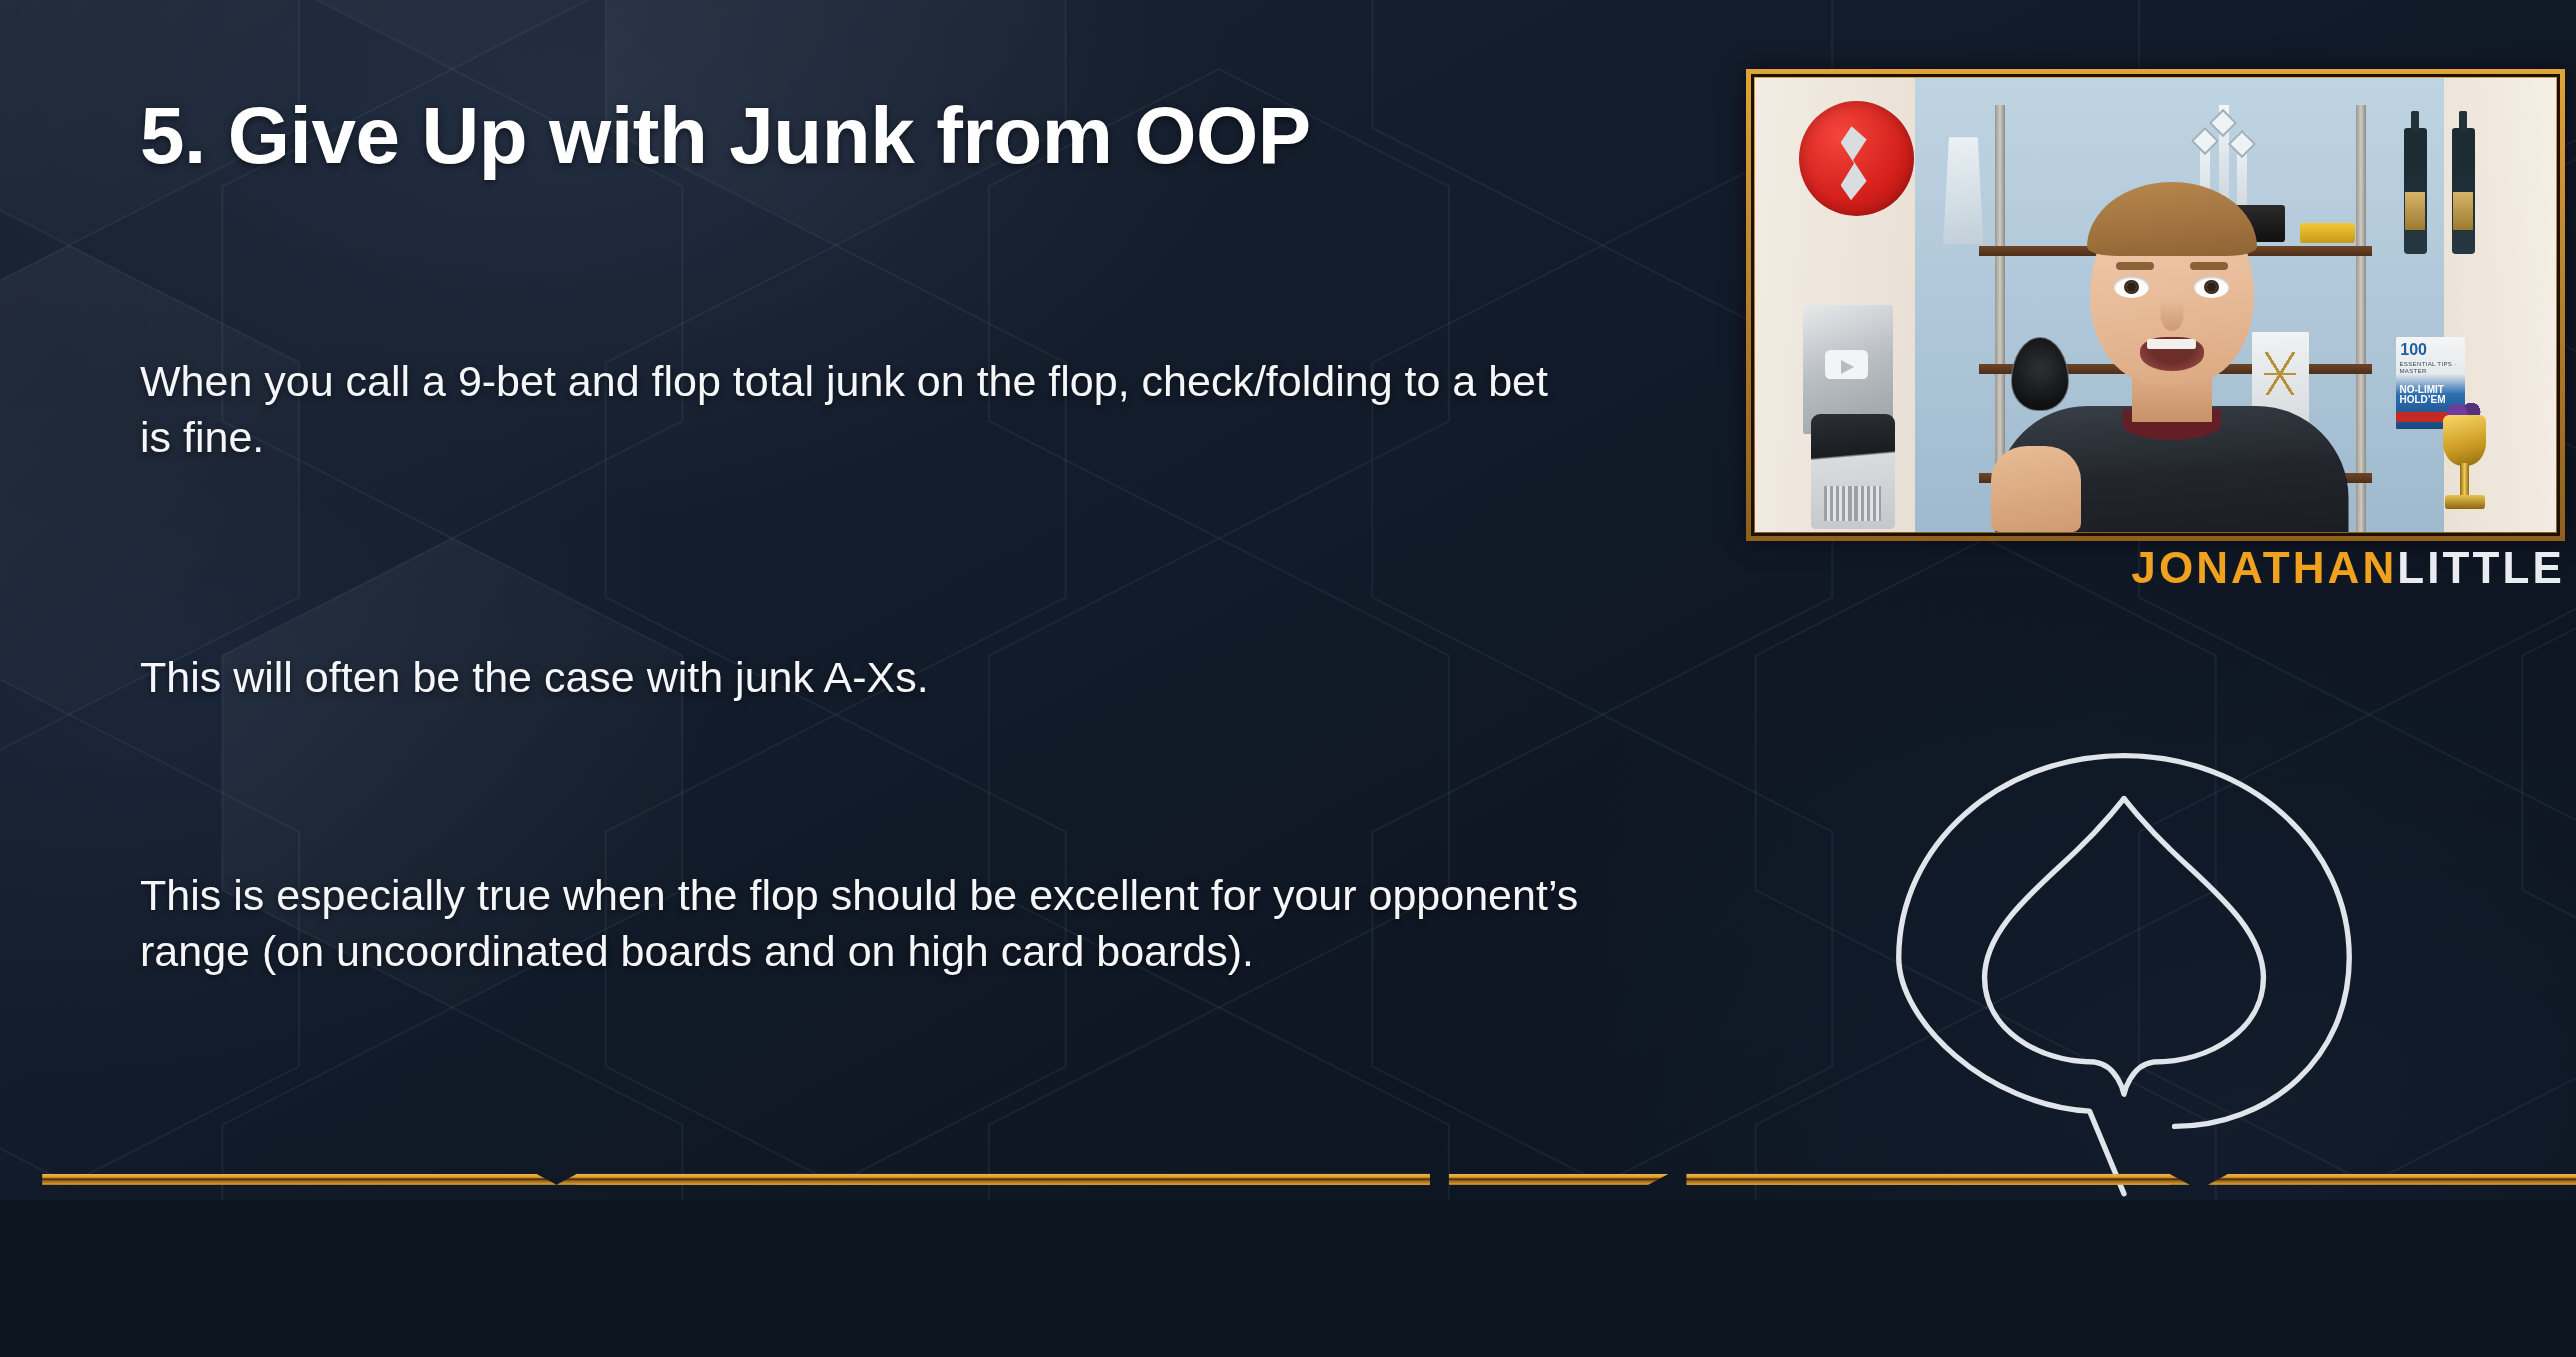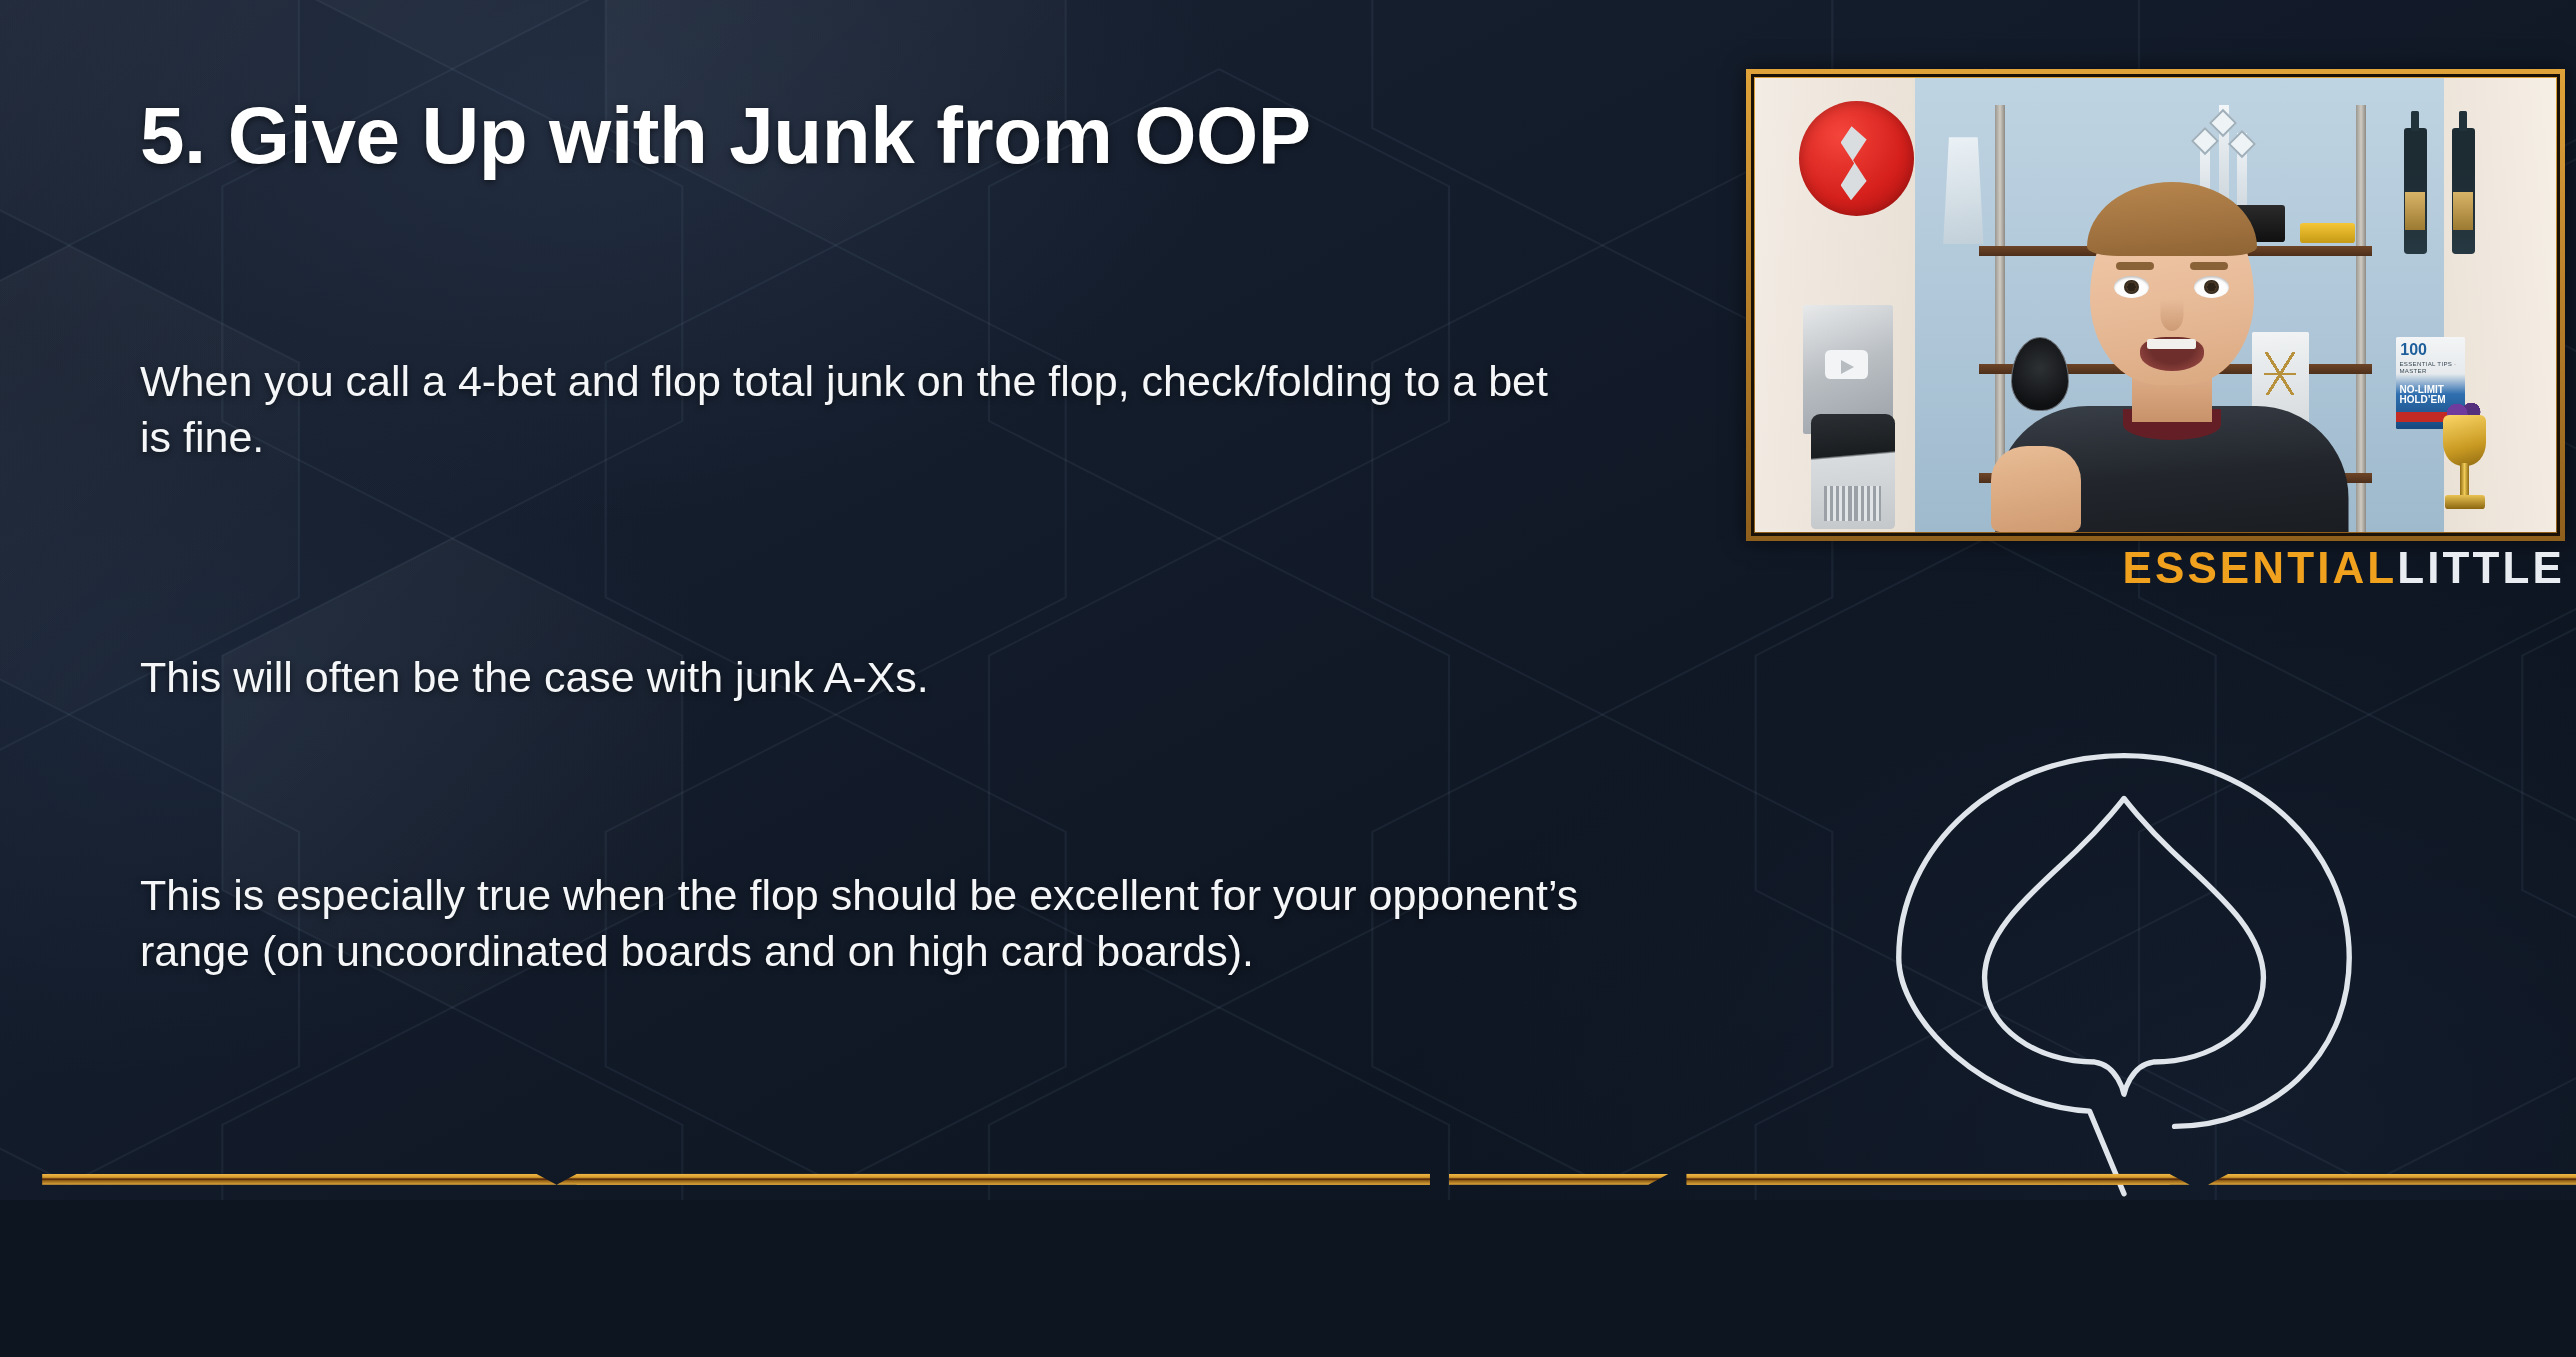--- a/index.html
+++ b/index.html
@@ -450,21 +450,21 @@
         <use href="#hx" x="-210" y="362"></use>
         <use href="#hx" x="790" y="-330"></use>
         <use href="#hx" x="290" y="794"></use>
       </g>
     </svg>
   </div>
 
   <div class="content">
     <div class="slide-title">5. Give Up with Junk from OOP</div>
 
-    <div class="para para-1">When you call a 4-bet and flop total junk on the flop, check/folding to a bet is fine.</div>
+    <div class="para para-1">When you call a 9-bet and flop total junk on the flop, check/folding to a bet is fine.</div>
 
     <div class="para para-2">This will often be the case with junk A-Xs.</div>
 
     <div class="para para-3">This is especially true when the flop should be excellent for your opponent’s range (on uncoordinated boards and on high card boards).</div>
   </div>
 
   <div class="cam-wrap">
     <div class="cam-frame"></div>
     <div class="cam-inner-line"></div>
     <div class="cam-screen">
@@ -532,21 +532,21 @@
           <div class="nose"></div>
           <div class="mouth"></div>
         </div>
         <div class="arm-l"></div>
       </div>
 
     </div>
   </div>
 
   <div class="name-lockup">
-    <span class="name-first">ESSENTIAL</span><span class="name-last">LITTLE</span>
+    <span class="name-first">JONATHAN</span><span class="name-last">LITTLE</span>
   </div>
 
   <div class="spade-emblem">
     <svg viewBox="0 0 660 650" xmlns="http://www.w3.org/2000/svg">
       <g fill="none" stroke="#dfe5ea" stroke-width="7" stroke-linecap="round" stroke-linejoin="round">
 
         <path d="M330 608 L285 500
                  C 150 492, 36 382, 36 300
                  C 36 152, 168 36, 330 36
                  C 492 36, 624 152, 624 300

